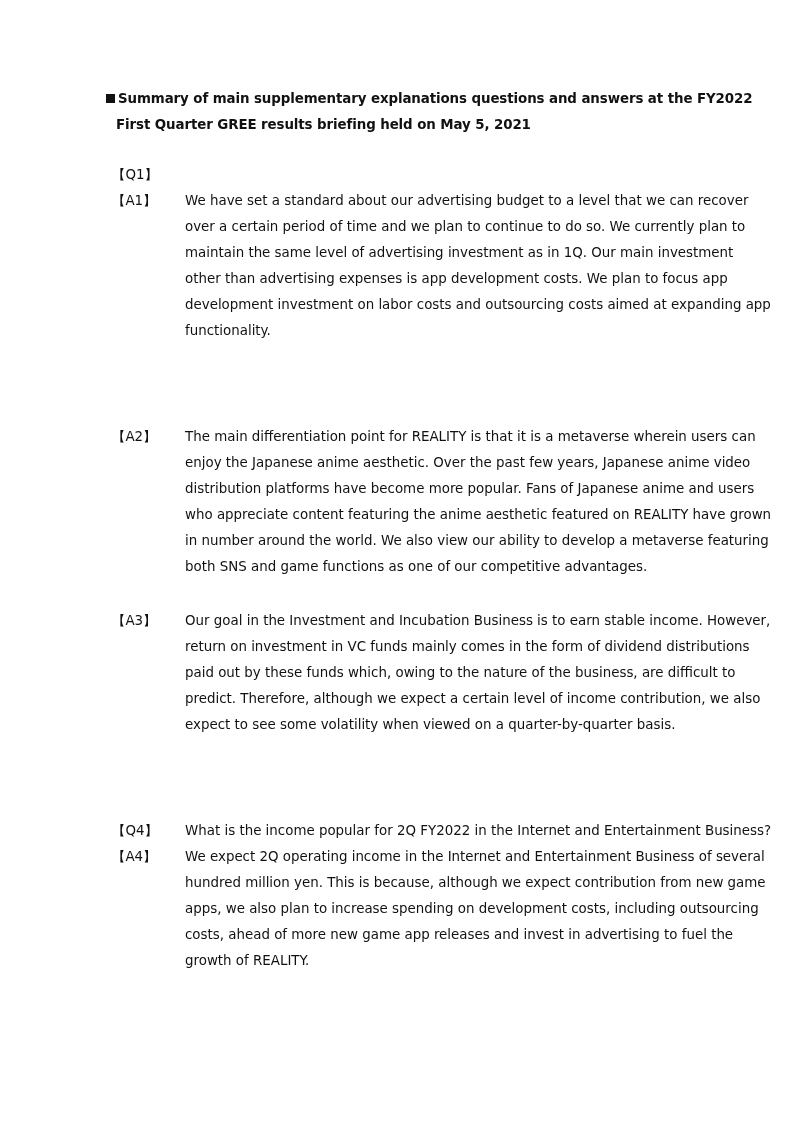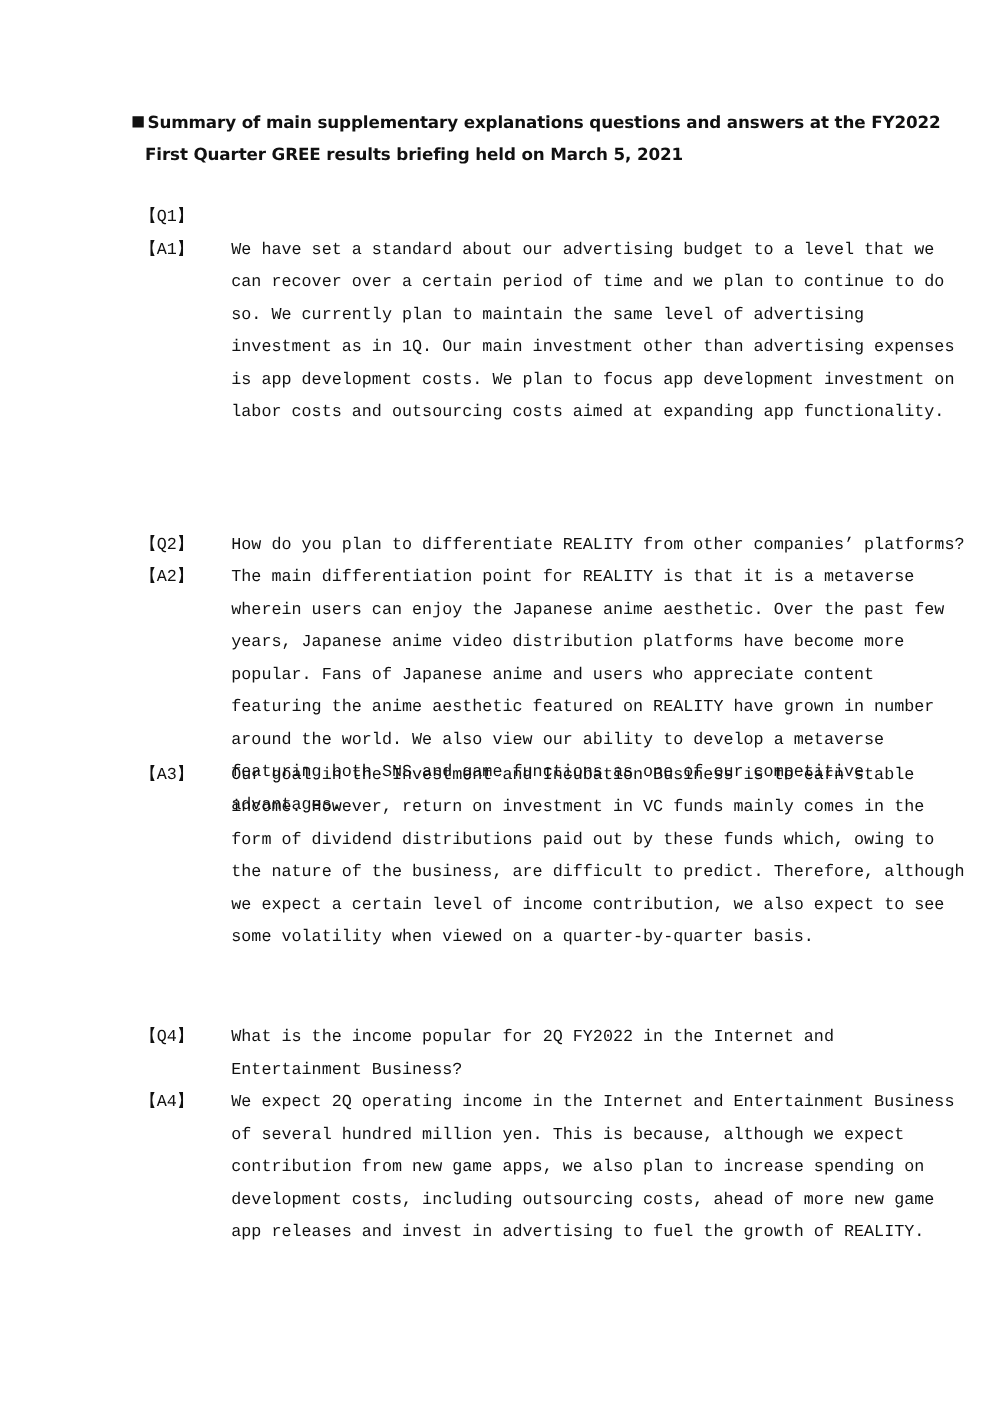--- a/index.html
+++ b/index.html
@@ -4,53 +4,49 @@
   <style>
     html, body { margin: 0; padding: 0; background: #ffffff; }
     body { width: 800px; height: 1131px; position: relative; overflow: hidden;
            font-family: "DejaVu Sans", sans-serif; color: #111; }
     .page { position: absolute; left: 4px; top: 0; width: 800px; height: 869px; margin-left: 28px; }
     .title { position: absolute; left: 74px; top: 86px; width: 680px;
              font-weight: bold; font-size: 13.4px; line-height: 26px; letter-spacing: -0.1px; }
     .title .line2 { display: block; padding-left: 10px; }
     .bullet { display: inline-block; width: 9px; height: 9px; background: #111; margin-right: 3px; vertical-align: 0px; }
     .qa { position: absolute; left: 80px; width: 660px; font-size: 13.4px; line-height: 26px; }
-    .row { display: flex; font-family: Liberation Mono, monospace; }
+    .row { display: flex; }
     .label { width: 73px; flex: 0 0 73px; white-space: nowrap; }
     .text { flex: 1; width: 587px; }
     #block1 { top: 162px; }
     #block2 { top: 424px; }
     #block3 { top: 608px; }
     #block4 { top: 818px; }
   </style>
 </head>
 <body>
 
 <div class="page">
 
   <div class="title">
     <span class="bullet"></span><span>Summary of main supplementary explanations questions and answers at the FY2022</span>
-    <span class="line2">First Quarter GREE results briefing held on March 5, 2021</span>
+    <span class="line2">First Quarter GREE results briefing held on May 5, 2021</span>
   </div>
 
   <div class="qa" id="block1">
     <div class="row">
       <span class="label">【Q1】</span>
     </div>
     <div class="row">
       <span class="label">【A1】</span>
       <span class="text">We have set a standard about our advertising budget to a level that we can recover over a certain period of time and we plan to continue to do so. We currently plan to maintain the same level of advertising investment as in 1Q. Our main investment other than advertising expenses is app development costs. We plan to focus app development investment on labor costs and outsourcing costs aimed at expanding app functionality.</span>
     </div>
   </div>
 
   <div class="qa" id="block2">
-    <div class="row">
-      <span class="label">【Q2】</span>
-      <span class="text">How do you plan to differentiate REALITY from other companies’ platforms?</span>
-    </div>
     <div class="row">
       <span class="label">【A2】</span>
       <span class="text">The main differentiation point for REALITY is that it is a metaverse wherein users can enjoy the Japanese anime aesthetic. Over the past few years, Japanese anime video distribution platforms have become more popular. Fans of Japanese anime and users who appreciate content featuring the anime aesthetic featured on REALITY have grown in number around the world. We also view our ability to develop a metaverse featuring both SNS and game functions as one of our competitive advantages.</span>
     </div>
   </div>
 
   <div class="qa" id="block3">
     <div class="row">
       <span class="label">【A3】</span>
       <span class="text">Our goal in the Investment and Incubation Business is to earn stable income. However, return on investment in VC funds mainly comes in the form of dividend distributions paid out by these funds which, owing to the nature of the business, are difficult to predict. Therefore, although we expect a certain level of income contribution, we also expect to see some volatility when viewed on a quarter-by-quarter basis.</span>

